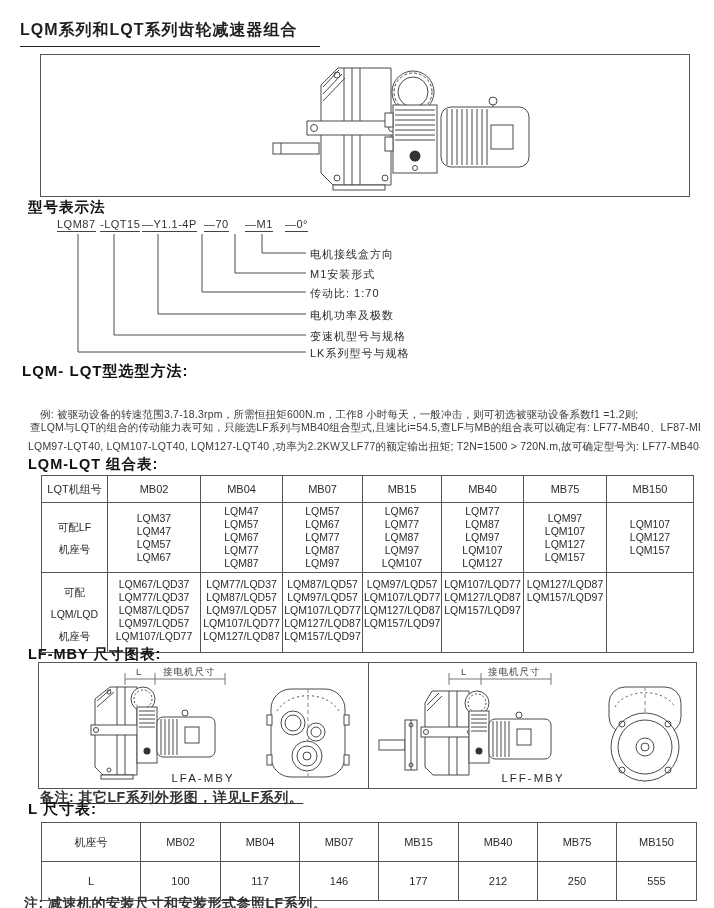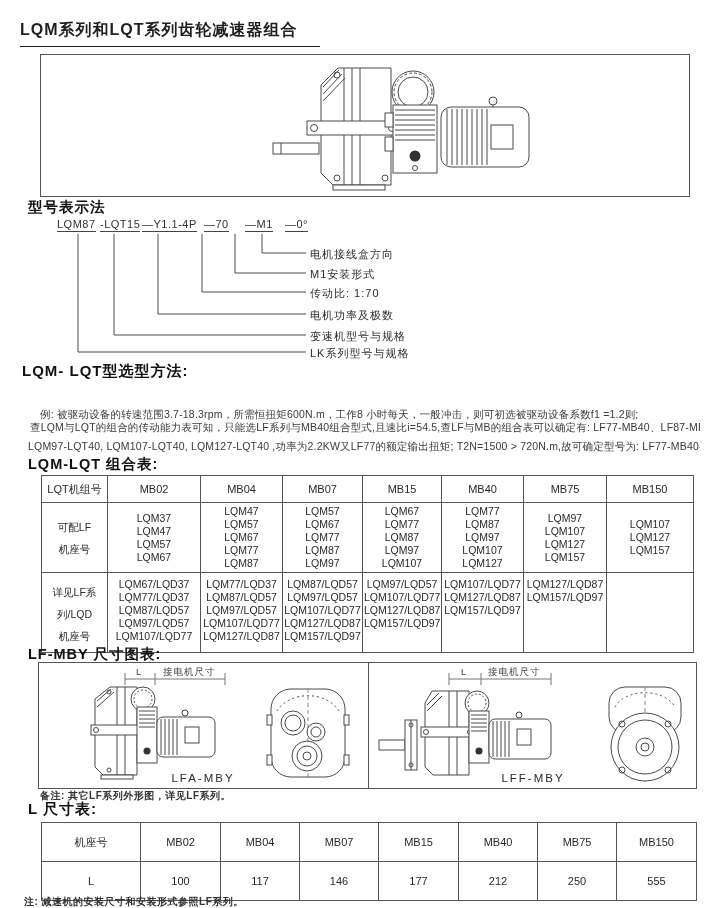--- a/index.html
+++ b/index.html
@@ -39,21 +39,21 @@
   #combo-table tr.r1 td{height:62px;vertical-align:middle;}
   #combo-table tr.r2 td{height:72px;vertical-align:top;padding-top:5px;}
   #combo-table tr.r2 td.rowlabel{vertical-align:middle;}
   
   #panels{left:38px;top:662px;width:657px;height:125px;border:1px solid #555;background:#fff;}
   .panel-half{position:absolute;top:0;width:328px;height:125px;}
   #panel-right{left:329px;border-left:1px solid #555;}
   .dim-text{position:absolute;top:3px;font-size:9.5px;color:#444;letter-spacing:1px;}
   .caption{position:absolute;bottom:4px;left:0;width:100%;text-align:center;
            font-size:11.5px;letter-spacing:2px;color:#2a2a2a;}
-  .note{font-size:10px;color:#333;letter-spacing:.5px;}
+  .note{font-size:14px;color:#333;letter-spacing:.5px;text-decoration:underline;}
   #note-dim{left:40px;top:789px;font-weight:600;}
   #note-final{left:24px;top:895px;font-weight:700;}
   
   #l-table{left:41px;top:822px;width:655px;border-collapse:collapse;table-layout:fixed;}
   #l-table td{border:1px solid #555;height:36px;text-align:center;font-size:11px;color:#2a2a2a;}
   svg{display:block;}
   .lineart{stroke:#4a4a4a;fill:none;stroke-width:1;}
 </style>
 </head>
 <body>
@@ -191,21 +191,21 @@
 LQM127</td>
       <td>LQM97
 LQM107
 LQM127
 LQM157</td>
       <td>LQM107
 LQM127
 LQM157</td>
     </tr>
     <tr class="r2">
-      <td class="rowlabel">详见LF系列/LQD
+      <td class="rowlabel">可配LQM/LQD
 机座号</td>
       <td>LQM67/LQD37
 LQM77/LQD37
 LQM87/LQD57
 LQM97/LQD57
 LQM107/LQD77</td>
       <td>LQM77/LQD37
 LQM87/LQD57
 LQM97/LQD57
 LQM107/LQD77

